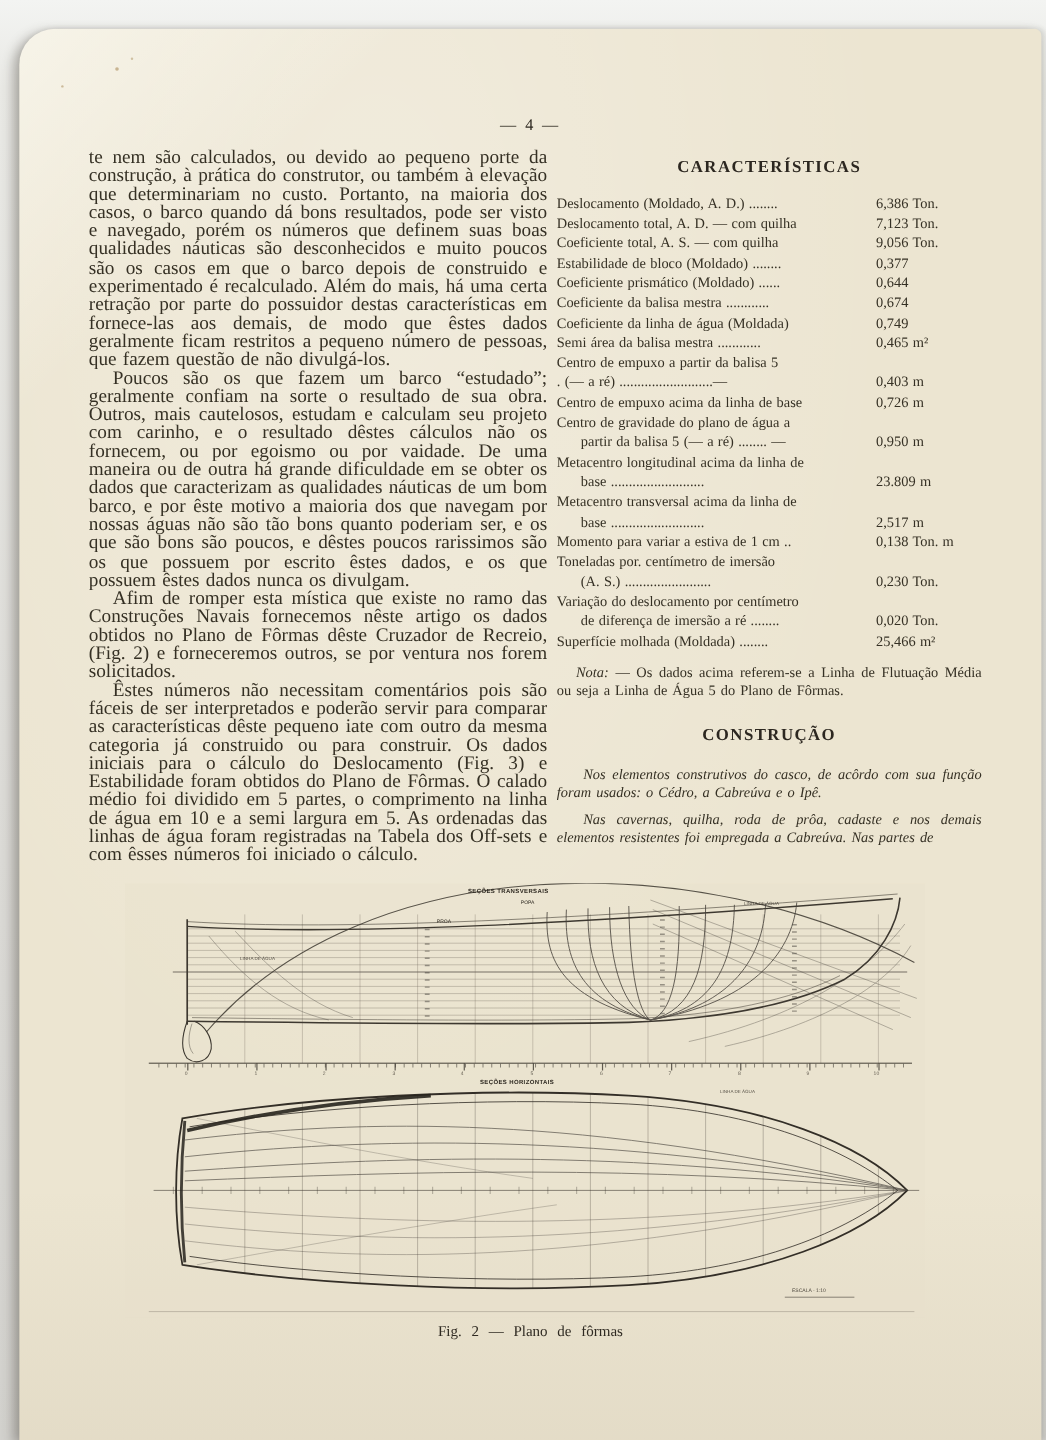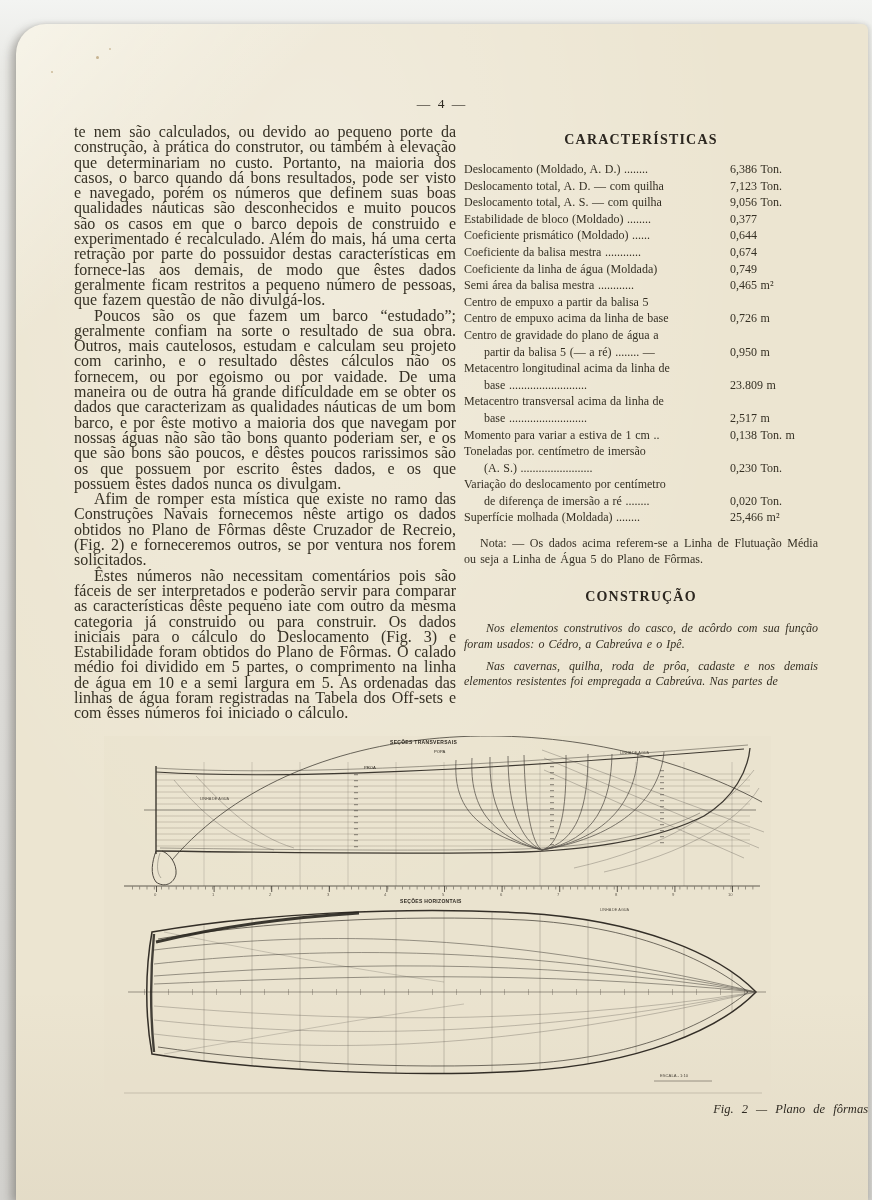--- a/index.html
+++ b/index.html
@@ -29,27 +29,27 @@
   .col-right{flex:1;font-size:12px;}
   .col-right h2{margin:8px 0 13px;text-align:center;font-size:14px;letter-spacing:1.2px;
     font-weight:bold;color:#2c2720;}
   .col-right h2.construcao-title{margin-top:22px;margin-bottom:2px;}
   .spec-list{margin-top:0;}
   .spec-row{display:flex;line-height:16.6px;white-space:nowrap;word-spacing:.6px;}
   .spec-row .t{flex:1;overflow:hidden;}
   .spec-row.ind .t{padding-left:20px;}
   .spec-row .v{width:88px;flex-shrink:0;padding-left:4px;}
   .nota{margin:10px 0 0;text-align:justify;text-indent:16px;line-height:15.6px;word-spacing:1.2px;}
-  .nota .lbl{}
+  .nota .lbl{font-style:italic;}
   .construcao-text p{margin:7px 0 0;text-indent:22px;text-align:justify;line-height:15.4px;word-spacing:1.2px;font-style:italic;}
   .construcao-text p.first{margin-top:16px;}
   .figure{position:absolute;left:88px;top:712px;width:667px;height:362px;}
   .figure svg{display:block;font-family:"Liberation Sans", sans-serif;}
-  .caption{position:absolute;top:1078px;left:0;width:100%;text-align:right;
-    font-style:italic;font-size:12.5px;word-spacing:5px;color:#2f2a22;}
+  .caption{position:absolute;top:1078px;left:0;width:100%;text-align:center;
+    font-size:12.5px;word-spacing:5px;color:#2f2a22;}
 </style>
 </head>
 <body>
 
 <div class="page">
 
   <div class="speck" style="left:80px;top:32px;width:3px;height:3px;opacity:.5"></div>
   <div class="speck" style="left:35px;top:47px;width:2px;height:2px;opacity:.45"></div>
   <div class="speck" style="left:93px;top:24px;width:2px;height:2px;opacity:.4"></div>
 
@@ -72,21 +72,21 @@
             <span class="t">Deslocamento (Moldado, A. D.) ........</span>
             <span class="v">6,386 Ton.</span>
           </div>
 
           <div class="spec-row">
             <span class="t">Deslocamento total, A. D. — com quilha</span>
             <span class="v">7,123 Ton.</span>
           </div>
 
           <div class="spec-row">
-            <span class="t">Deslocamento total, A. S. — com quilha</span>
+            <span class="t">Coeficiente total, A. S. — com quilha</span>
             <span class="v">9,056 Ton.</span>
           </div>
 
           <div class="spec-row">
             <span class="t">Estabilidade de bloco (Moldado) ........</span>
             <span class="v">0,377</span>
           </div>
 
           <div class="spec-row">
             <span class="t">Coeficiente prismático (Moldado) ......</span>
@@ -106,20 +106,24 @@
           <div class="spec-row">
             <span class="t">Semi área da balisa mestra ............</span>
             <span class="v">0,465 m²</span>
           </div>
 
           <div class="spec-row">
             <span class="t">Centro de empuxo a partir da balisa 5</span>
             <span class="v"></span>
           </div>
 
+          <div class="spec-row">
+            <span class="t">. (— a ré) ..........................—</span>
+            <span class="v">0,403 m</span>
+          </div>
 
           <div class="spec-row">
             <span class="t">Centro de empuxo acima da linha de base</span>
             <span class="v">0,726 m</span>
           </div>
 
           <div class="spec-row">
             <span class="t">Centro de gravidade do plano de água a</span>
             <span class="v"></span>
           </div>

